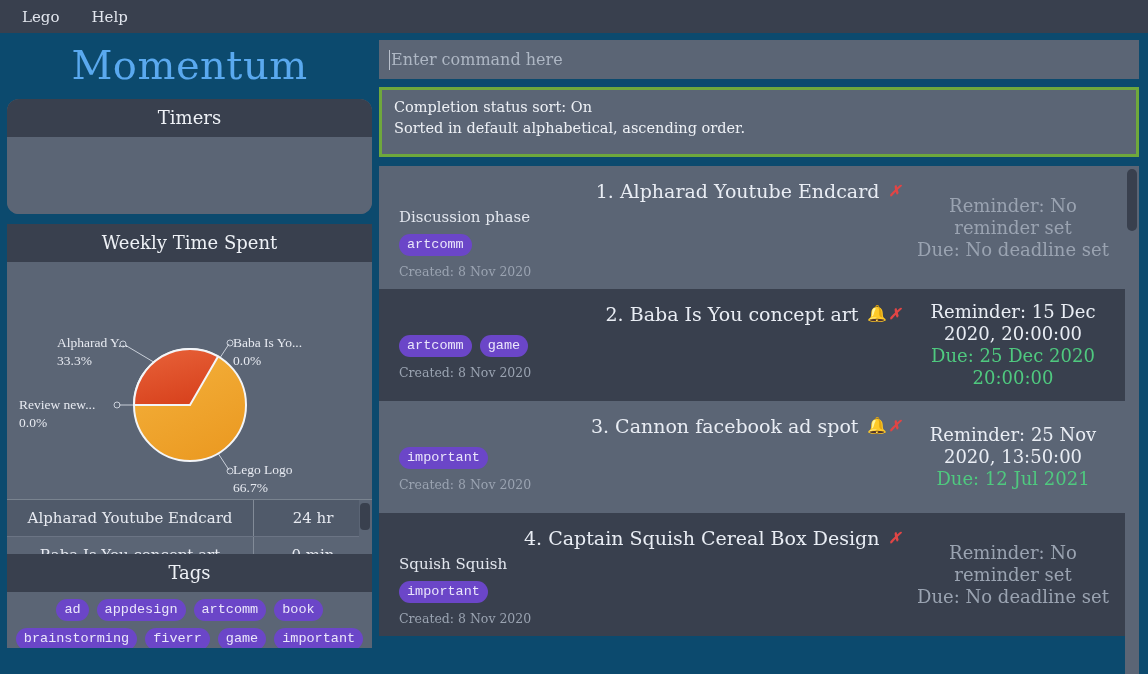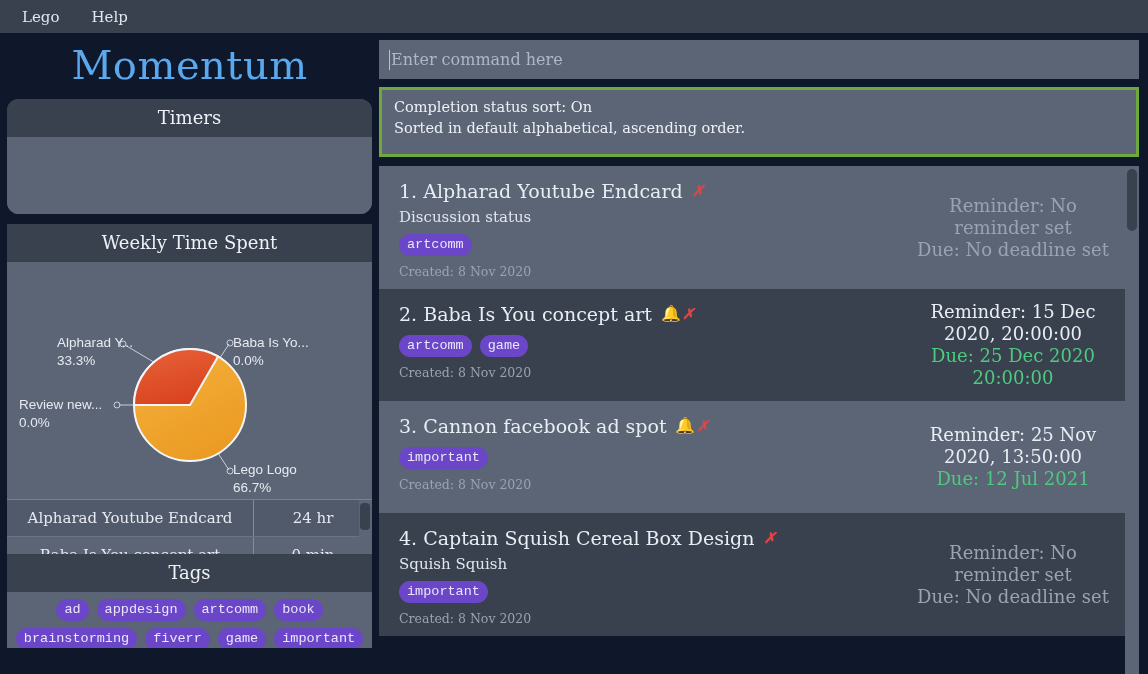--- a/index.html
+++ b/index.html
@@ -25,21 +25,21 @@
     color: #e2e6ee;
     font-size: 15px;
     font-family: "DejaVu Serif", serif;
     cursor: default;
   }
 
   
   .app-body {
     display: flex;
     height: 641px;
-    background: #0f172a;
+    background: #0c4a6e;
   }
 
   .left-col {
     width: 379px;
     display: flex;
     flex-direction: column;
     padding: 0;
     flex: none;
   }
 
@@ -89,21 +89,21 @@
   .pie-body {
     height: 237px;
     position: relative;
   }
   .pie-svg { display: block; }
 
   .pie-label {
     position: absolute;
     color: #e7eaf1;
     font-size: 13.5px;
-    font-family: Liberation Sans, sans-serif;
+    font-family: Liberation Serif, serif;
     line-height: 18px;
     white-space: nowrap;
   }
   .pie-label .pct { display: block; }
 
   
   .time-table {
     border-top: 1px solid #79838f;
     position: relative;
   }
@@ -230,20 +230,21 @@
     min-width: 0;
   }
   .task-title {
     color: #e9edf4;
     font-size: 19px;
     font-family: "DejaVu Serif", serif;
     display: flex;
     align-items: center;
     gap: 9px;
     line-height: 26px;
+    justify-content: flex-end;
   }
   .task-icons { display: inline-flex; align-items: center; gap: 1px; }
   .bell-icon { font-size: 16px; line-height: 1; }
   .x-icon {
     color: #e04545;
     font-size: 15px;
     font-weight: bold;
     font-style: italic;
     font-family: "DejaVu Serif", serif;
   }
@@ -425,21 +426,21 @@
       <div class="task-list">
 
         <div class="task-row alt">
           <div class="task-main">
             <div class="task-title">
               <span>1. Alpharad Youtube Endcard</span>
               <span class="task-icons">
                 <span class="x-icon">✗</span>
               </span>
             </div>
-            <div class="task-desc">Discussion status</div>
+            <div class="task-desc">Discussion phase</div>
             <div class="task-tags">
               <span class="tag-chip">artcomm</span>
             </div>
             <div class="task-created">Created: 8 Nov 2020</div>
           </div>
           <div class="task-side">
             <div class="side-line muted">Reminder: No reminder set</div>
             <div class="side-line muted">Due: No deadline set</div>
           </div>
         </div>

